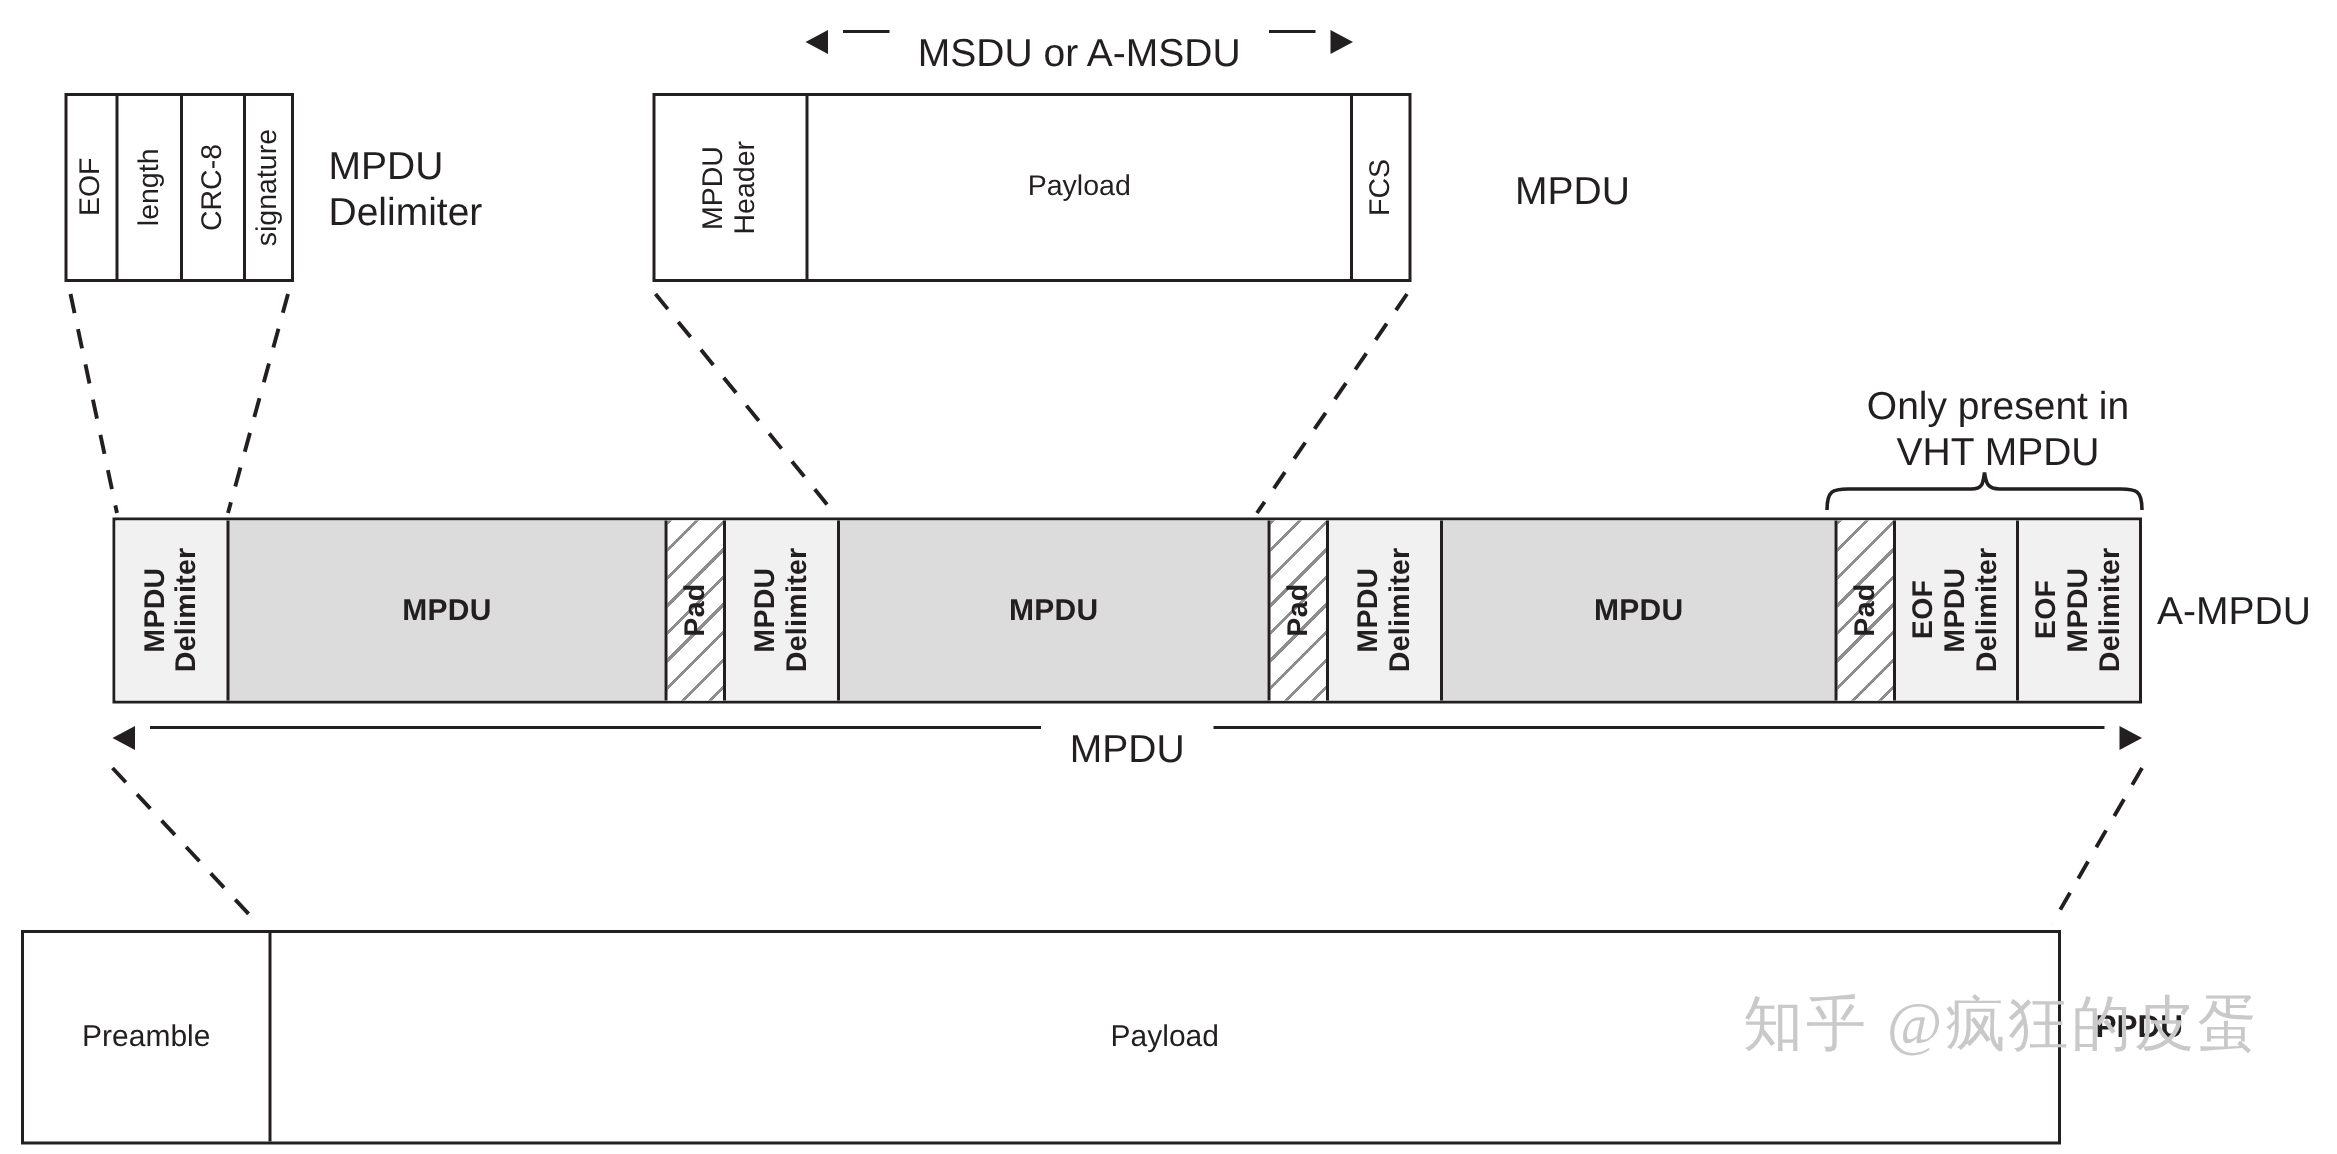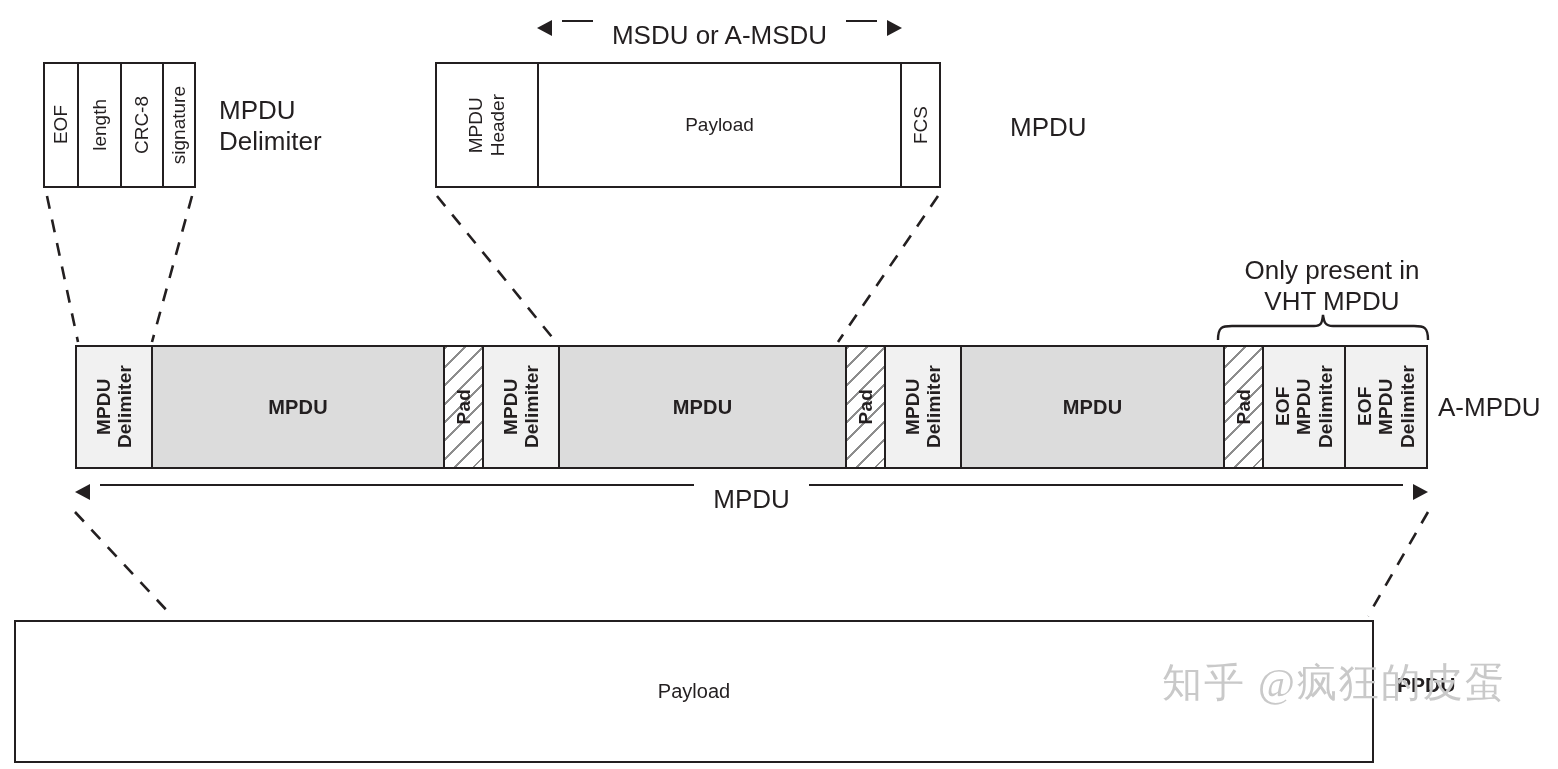--- a/index.html
+++ b/index.html
@@ -191,20 +191,23 @@
 
   <div class="abs arrowrow" style="left:75px;top:484px;width:1353px;height:28px;">
     <div class="ahead l"></div>
     <div class="line"></div>
     <div class="txt">MPDU</div>
     <div class="line"></div>
     <div class="ahead r"></div>
   </div>
 
   <div class="abs box" id="ppdu">
+    <div class="cell ctr c-pre">
+      <span>Preamble</span>
+    </div>
     <div class="cell ctr c-pay">
       <span>Payload</span>
     </div>
   </div>
 
   <div class="abs lbl-sm" style="left:1381px;top:672px;font-weight:bold;font-size:21px;">PPDU</div>
 
   <div class="abs" id="wm">知乎 @疯狂的皮蛋</div>
 
 </div>

